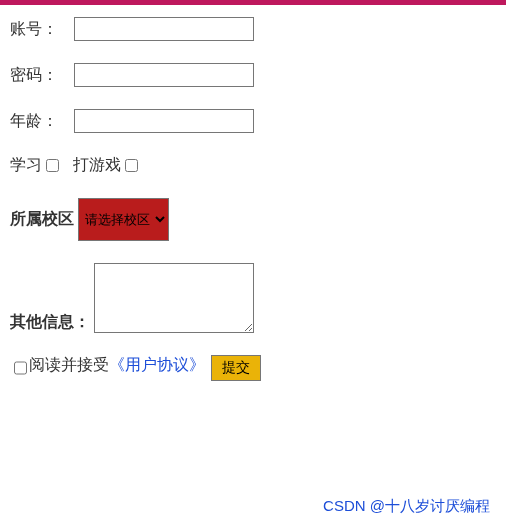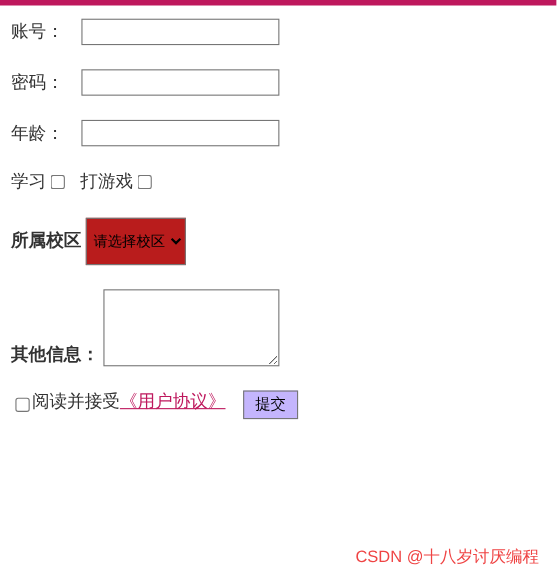--- a/index.html
+++ b/index.html
@@ -70,38 +70,37 @@
       resize: both;
       font-family: inherit;
       font-size: 14px;
       padding: 2px;
     }
     .agreement-row {
       display: flex;
       margin-bottom: 10px;
     }
     .agreement-link {
-      color: #be185d;
-      text-decoration: underline;
+      color: #1d4ed8;
       cursor: pointer;
     }
     button[type="submit"] {
       font-size: 14px;
       padding: 3px 10px;
       border: 1px solid #767676;
-      background: #c4b5fd;
+      background: #eab308;
       cursor: pointer;
-      margin-left: 16px;
+      margin-left: 6px;
       font-family: inherit;
     }
     .watermark {
       position: absolute;
       bottom: 10px;
       right: 16px;
-      color: #ef4444;
+      color: #1d4ed8;
       font-size: 15px;
       pointer-events: none;
       user-select: none;
     }
   </style>
 </head>
 <body>
 
 <div class="form-container">
 

